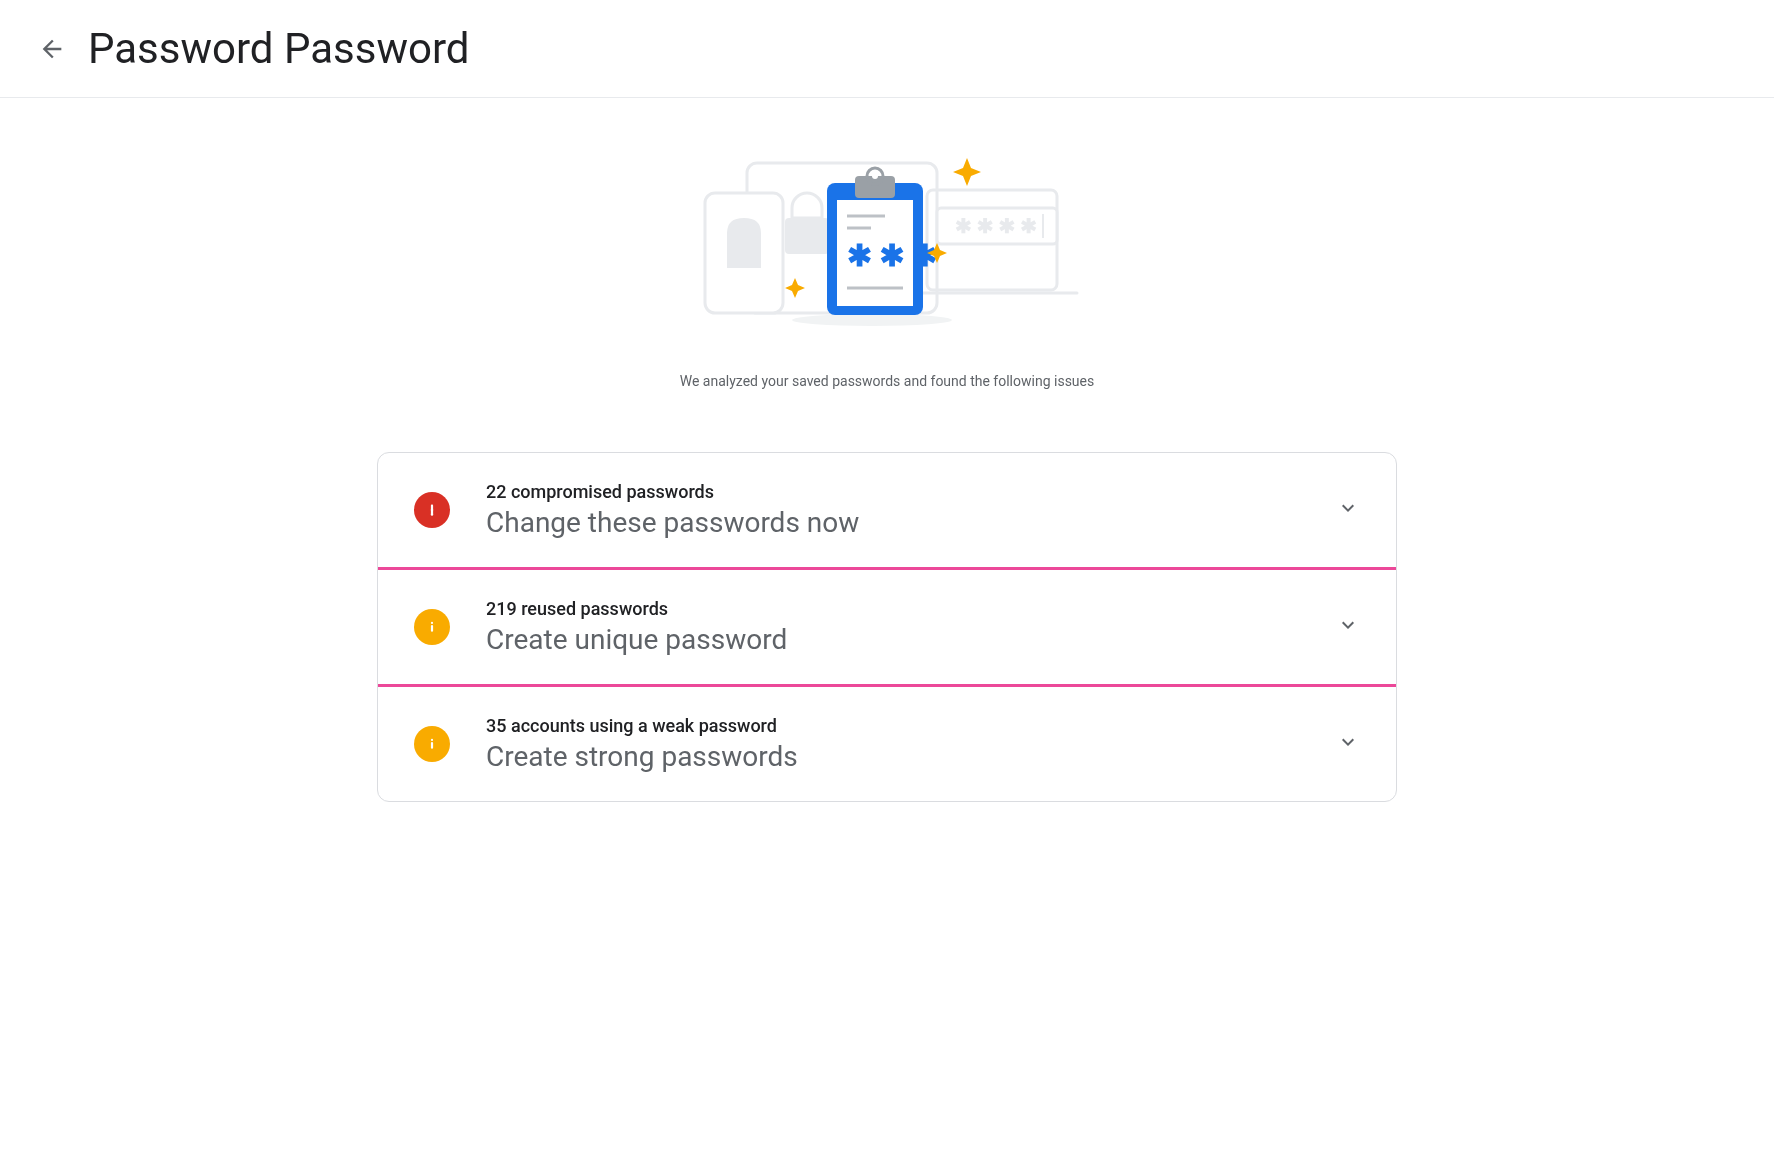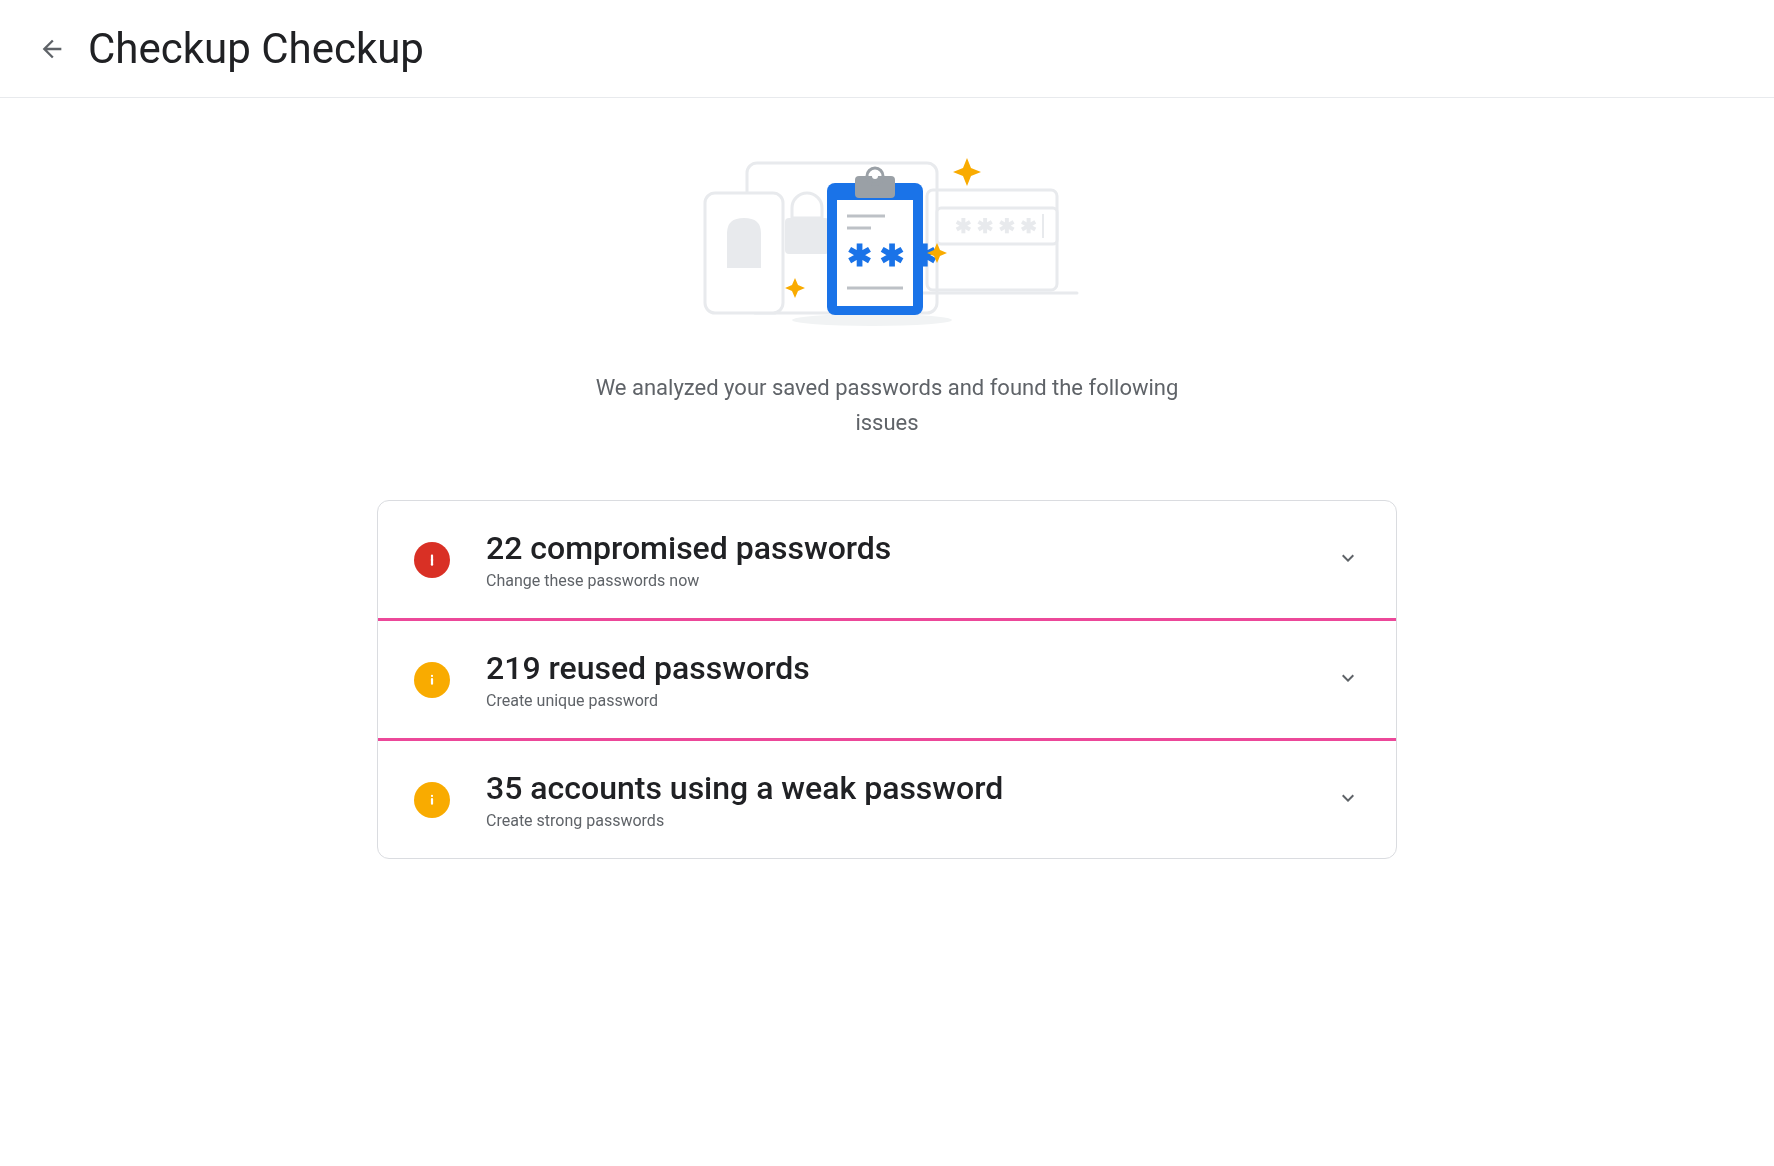--- a/index.html
+++ b/index.html
@@ -40,21 +40,21 @@
       margin: 0 auto;
       padding: 40px 20px;
     }
     .hero-illustration {
       display: flex;
       justify-content: center;
       margin-bottom: 32px;
     }
     .description {
       text-align: center;
-      font-size: 22px;
+      font-size: 14px;
       color: #5f6368;
       line-height: 1.6;
       margin-bottom: 60px;
       max-width: 600px;
       margin-left: auto;
       margin-right: auto;
     }
     .issues-list {
       border: 1px solid #dadce0;
       border-radius: 12px;
@@ -87,45 +87,45 @@
       background: #f9ab00;
     }
     .issue-icon svg {
       width: 22px;
       height: 22px;
     }
     .issue-text {
       flex: 1;
     }
     .issue-title {
-      font-size: 32px;
+      font-size: 18px;
       font-weight: 500;
       color: #202124;
       margin-bottom: 4px;
     }
     .issue-subtitle {
-      font-size: 16px;
+      font-size: 28px;
       color: #5f6368;
     }
     .chevron {
       color: #5f6368;
       flex-shrink: 0;
       margin-left: 16px;
     }
   </style>
 </head>
 <body>
 
 <div class="header">
   <div class="back-button">
     <svg width="28" height="28" viewBox="0 0 24 24" fill="currentColor">
       <path d="M20 11H7.83l5.59-5.59L12 4l-8 8 8 8 1.41-1.41L7.83 13H20v-2z"></path>
     </svg>
   </div>
-  <h1 class="page-title">Checkup Checkup</h1>
+  <h1 class="page-title">Password Password</h1>
 </div>
 
 <div class="content">
   <div class="hero-illustration">
     <svg width="480" height="200" viewBox="0 0 480 200">
 
       <rect x="100" y="25" width="190" height="150" rx="10" fill="none" stroke="#e8eaed" stroke-width="3"></rect>
       <rect x="58" y="55" width="78" height="120" rx="10" fill="#fff" stroke="#e8eaed" stroke-width="3"></rect>
       <path d="M 80 95 Q 80 80 97 80 Q 114 80 114 95 L 114 130 L 80 130 Z" fill="#e8eaed"></path>
 

